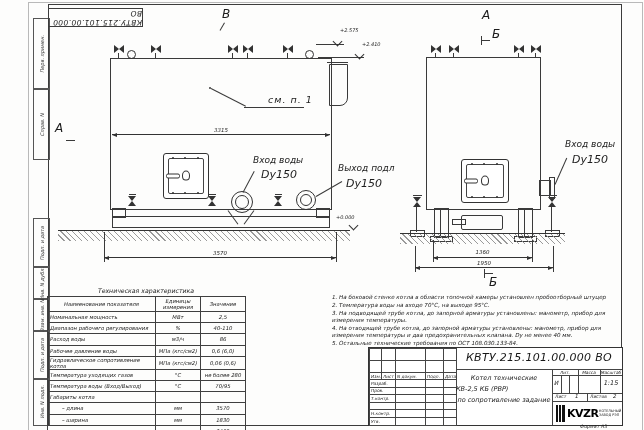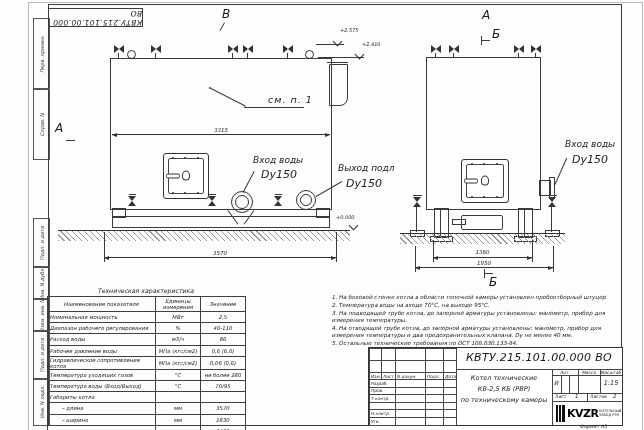--- a/index.html
+++ b/index.html
@@ -405,22 +405,22 @@
     <div class="cellline" style="left:183px;top:53px;width:70px;height:1px;"></div>
     <div class="cellline" style="left:209px;top:21px;width:0.7px;height:24px;"></div>
     <div class="cellline" style="left:231px;top:21px;width:0.7px;height:24px;"></div>
     <div class="cellline" style="left:191.7px;top:27px;width:0.7px;height:18px;"></div>
     <div class="cellline" style="left:200.3px;top:27px;width:0.7px;height:18px;"></div>
     <div class="cellline" style="left:218px;top:45px;width:0.7px;height:8px;"></div>
 
     <div class="t" style="left:87px;top:4px;width:166px;text-align:center;font-size:11px;letter-spacing:0.3px;">КВТУ.215.101.00.000 ВО</div>
 
     <div class="t" style="left:87px;top:27px;width:96px;text-align:center;font-size:6.5px;">Котел технические</div>
-    <div class="t" style="left:87px;top:38px;width:96px;text-align:center;font-size:6.5px;">КВ-2,5 КБ (РВР)</div>
-    <div class="t" style="left:87px;top:49px;width:96px;text-align:center;font-size:6.5px;">по техническому камеры</div>
+    <div class="t" style="left:87px;top:38px;width:96px;font-size:6.5px;">КВ-2,5 КБ (РВР)</div>
+    <div class="t" style="left:87px;top:49px;width:96px;text-align:center;font-size:6.5px;">по сопротивление задание</div>
 
     <div class="t" style="left:183px;top:22.5px;width:26px;text-align:center;font-size:4.3px;">Лит.</div>
     <div class="t" style="left:209px;top:22.5px;width:22px;text-align:center;font-size:4.3px;">Масса</div>
     <div class="t" style="left:231px;top:22.5px;width:22px;text-align:center;font-size:4.3px;">Масштаб</div>
     <div class="t" style="left:183px;top:32px;width:9px;text-align:center;font-size:6px;">И</div>
     <div class="t" style="left:231px;top:32px;width:22px;text-align:center;font-size:6.5px;">1:15</div>
 
     <div class="t" style="left:186px;top:46.5px;font-size:4.5px;">Лист</div>
     <div class="t" style="left:206px;top:46px;font-size:5.5px;">1</div>
     <div class="t" style="left:221px;top:46.5px;font-size:4.5px;">Листов</div>

